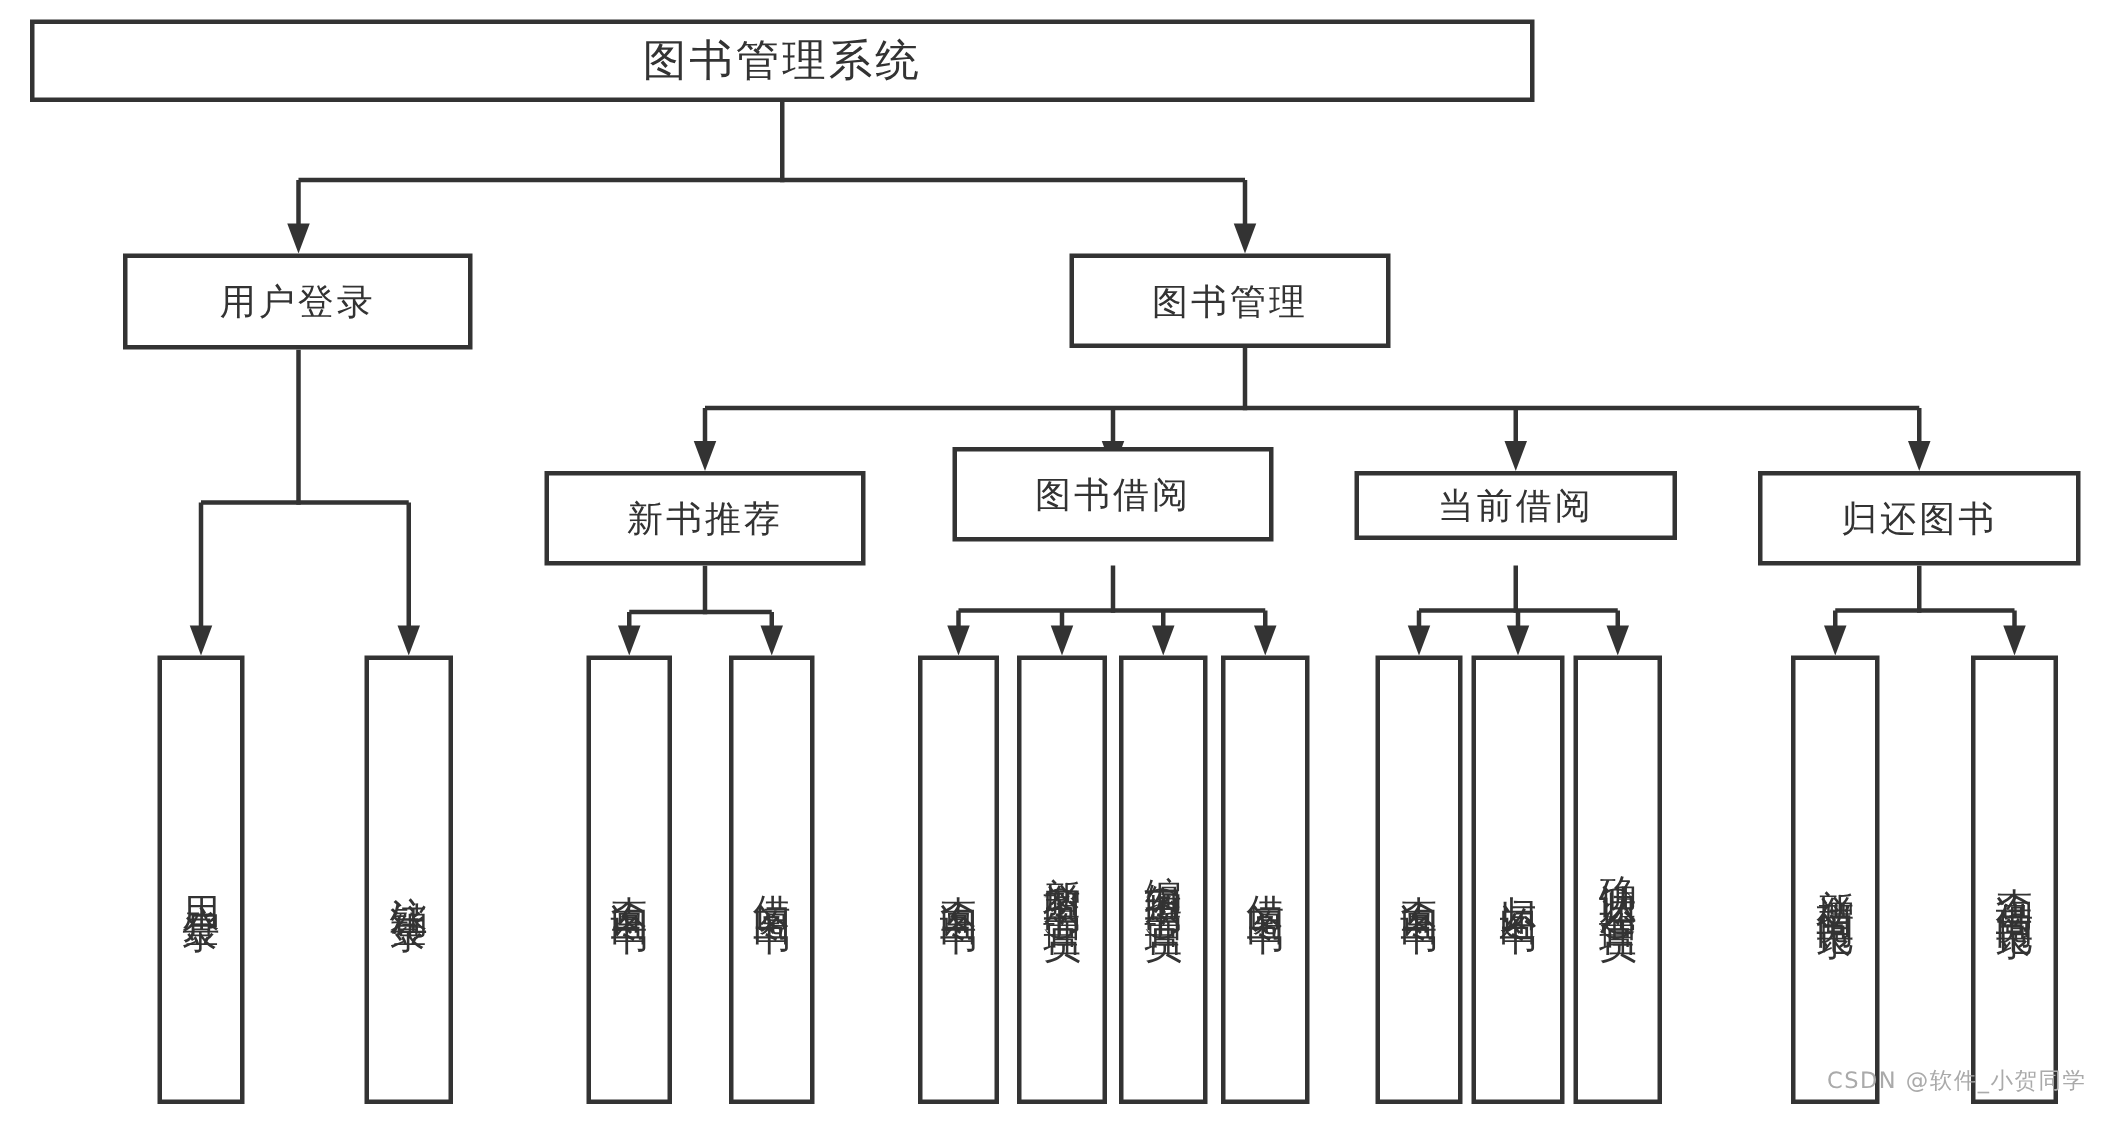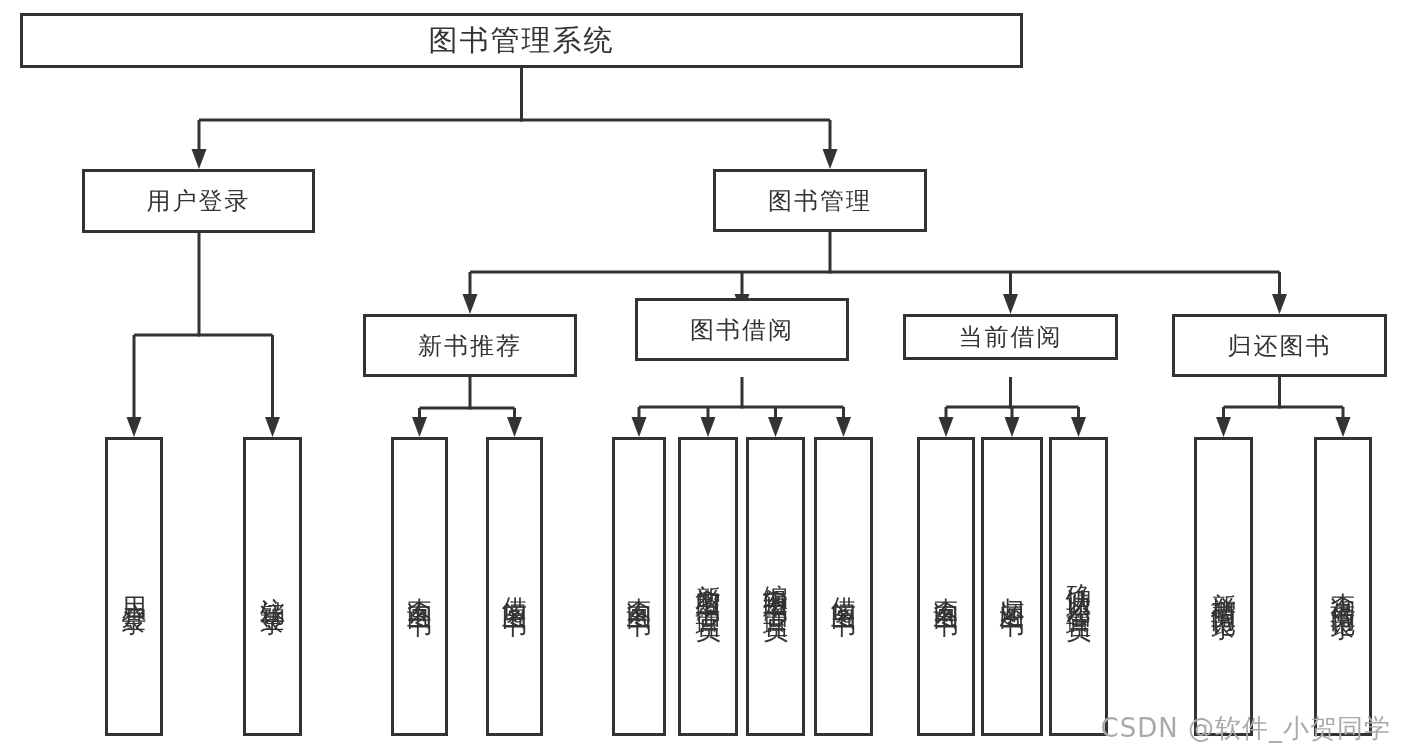--- a/index.html
+++ b/index.html
@@ -22,21 +22,21 @@
     background:var(--bg);display:flex;align-items:center;justify-content:center;
     color:var(--text);
   }
   .h{font-size:24px;letter-spacing:2px;white-space:nowrap;}
   .root{font-size:29px;}
   .v span{
     writing-mode:vertical-rl;text-orientation:mixed;
     font-size:25px;letter-spacing:5px;line-height:1;white-space:nowrap;
   }
   .watermark{
-    position:absolute;right:14px;top:711px;font-size:26px;letter-spacing:1px;
+    position:absolute;right:14px;top:711px;font-size:15px;letter-spacing:1px;
     color:var(--wm);white-space:nowrap;
   }
 </style>
 </head>
 <body>
 
 <div class="canvas">
 
   <svg class="wires" viewBox="0 0 1405 747">
 

